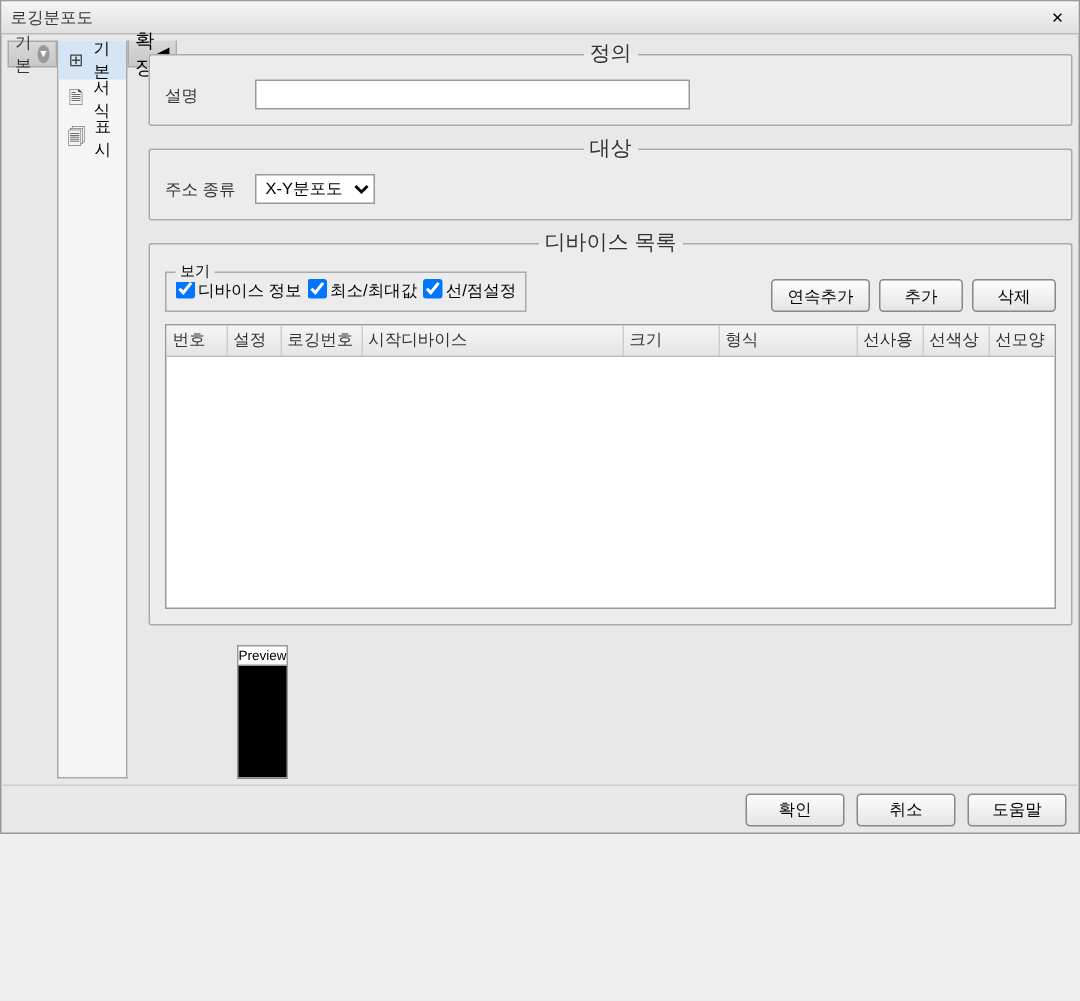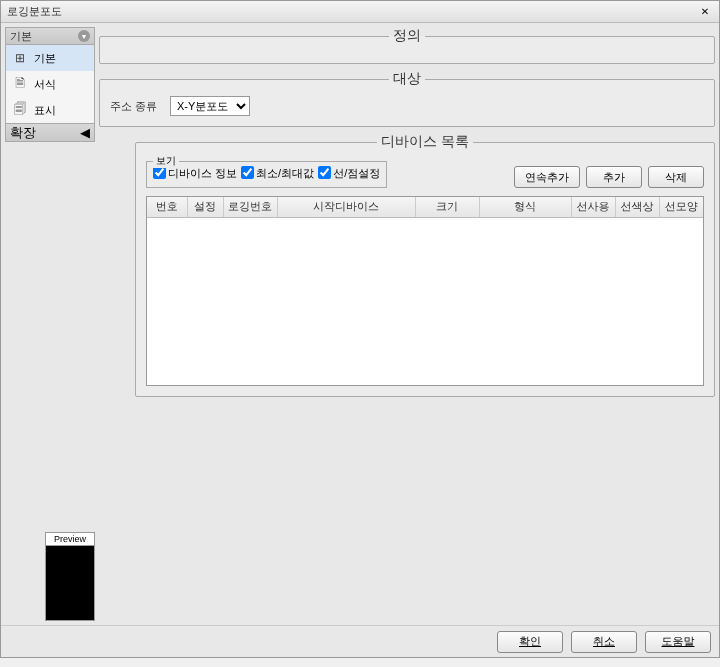--- a/index.html
+++ b/index.html
@@ -6,21 +6,21 @@
     body {
       font-family: "Malgun Gothic", "맑은 고딕", sans-serif;
       font-size: 11px;
       background: #f0f0f0;
       width: 720px;
       height: 667px;
       overflow: hidden;
     }
     .window {
       width: 720px;
-      height: 658px;
+      height: 556px;
       background: #e8e8e8;
       border: 1px solid #999;
       display: flex;
       flex-direction: column;
     }
     .titlebar {
       height: 22px;
       background: linear-gradient(#f5f5f5, #e0e0e0);
       border-bottom: 1px solid #bbb;
       display: flex;
@@ -41,22 +41,20 @@
     .body {
       flex: 1;
       display: flex;
       padding: 4px;
       gap: 4px;
       min-height: 0;
     }
     .sidebar {
       width: 90px;
       display: flex;
-      flex-direction: column;
-      text-align: right;
     }
     .side-header {
       height: 18px;
       background: linear-gradient(#d8d8d8, #c8c8c8);
       border: 1px solid #aaa;
       display: flex;
       align-items: center;
       justify-content: space-between;
       padding: 0 4px;
       font-size: 11px;
@@ -244,34 +242,33 @@
       border-collapse: collapse;
       table-layout: fixed;
     }
     th {
       background: linear-gradient(#f5f5f5, #e5e5e5);
       border-right: 1px solid #ccc;
       border-bottom: 1px solid #bbb;
       height: 20px;
       font-weight: normal;
       font-size: 11px;
-      text-align: center;
+      text-align: left;
       padding: 0 4px;
       color: #333;
     }
     th:last-child { border-right: none; }
     .footer {
       height: 32px;
       display: flex;
       justify-content: flex-end;
       align-items: center;
       gap: 8px;
       padding: 0 8px;
       border-top: 1px solid #ccc;
-      text-decoration: underline;
     }
     .footer .btn { min-width: 66px; }
   </style>
 </head>
 <body>
 
 <div class="window">
   <div class="titlebar">
     <span class="title">로깅분포도</span>
     <span class="close">✕</span>
@@ -305,33 +302,37 @@
       <div class="preview-wrap">
         <div class="preview-label">Preview</div>
         <div class="preview-box"></div>
       </div>
     </div>
 
     <div class="main">
 
       <fieldset>
         <legend>정의</legend>
+        <div class="form-row">
+          <span class="form-label">설명</span>
+          <input type="text" class="desc-input" value="" style="">
+        </div>
       </fieldset>
 
       <fieldset>
         <legend>대상</legend>
         <div class="form-row">
           <span class="form-label">주소 종류</span>
           <select>
             <option>X-Y분포도</option>
           </select>
         </div>
       </fieldset>
 
-      <fieldset style="flex:0 0 auto;margin-left:36px;">
+      <fieldset style="flex:0 0 auto;">
         <legend>디바이스 목록</legend>
 
         <div class="toprow">
           <div class="view-box">
             <span class="mini-legend">보기</span>
             <div class="checks">
               <label>
                 <input type="checkbox" checked="" style="">
                 <span>디바이스 정보</span>
               </label>

